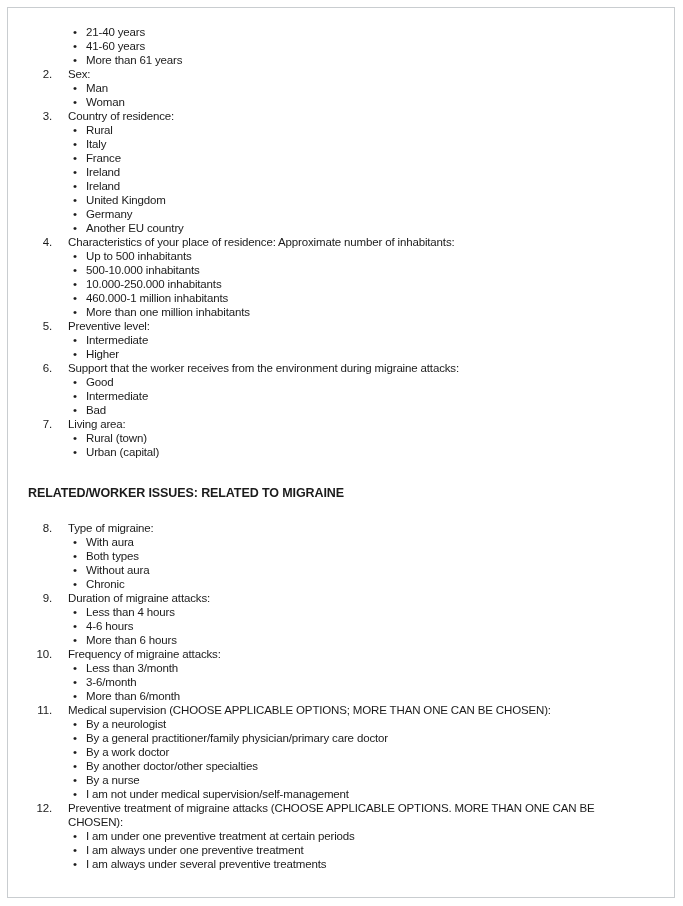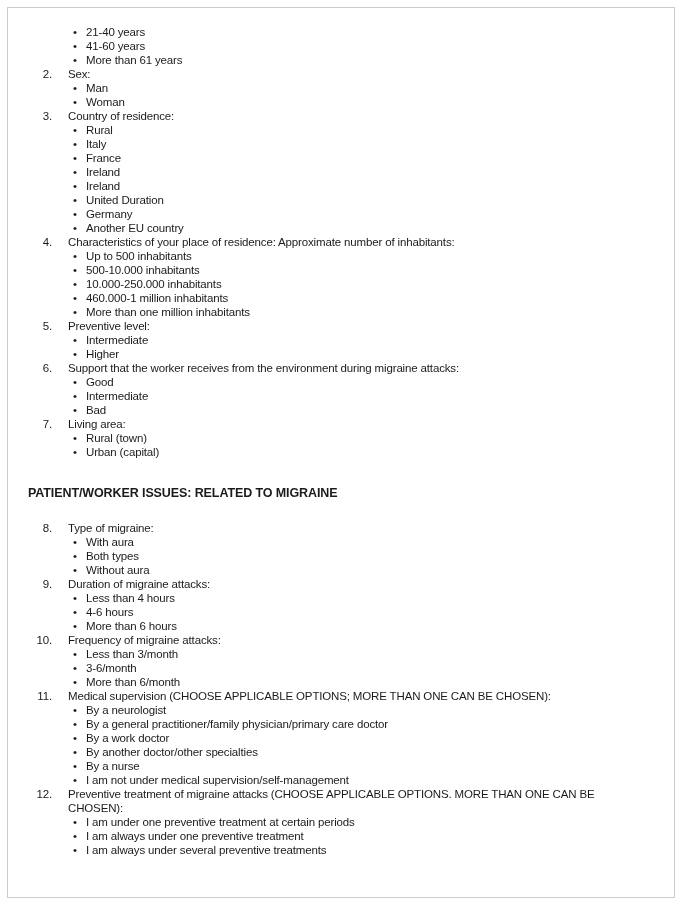--- a/index.html
+++ b/index.html
@@ -124,21 +124,21 @@
       <div class="opt-row">
         <span class="opt-bullet"></span>
         <span class="opt-text">Ireland</span>
       </div>
       <div class="opt-row">
         <span class="opt-bullet"></span>
         <span class="opt-text">Ireland</span>
       </div>
       <div class="opt-row">
         <span class="opt-bullet"></span>
-        <span class="opt-text">United Duration</span>
+        <span class="opt-text">United Kingdom</span>
       </div>
       <div class="opt-row">
         <span class="opt-bullet"></span>
         <span class="opt-text">Germany</span>
       </div>
       <div class="opt-row">
         <span class="opt-bullet"></span>
         <span class="opt-text">Another EU country</span>
       </div>
       <div class="q-row">
@@ -198,36 +198,40 @@
         <span class="q-label">Living area:</span>
       </div>
       <div class="opt-row">
         <span class="opt-bullet"></span>
         <span class="opt-text">Rural (town)</span>
       </div>
       <div class="opt-row">
         <span class="opt-bullet"></span>
         <span class="opt-text">Urban (capital)</span>
       </div>
-      <div class="section-heading">PATIENT/WORKER ISSUES: RELATED TO MIGRAINE</div>
+      <div class="section-heading">RELATED/WORKER ISSUES: RELATED TO MIGRAINE</div>
       <div class="q-row">
         <span class="q-num">8.</span>
         <span class="q-label">Type of migraine:</span>
       </div>
       <div class="opt-row">
         <span class="opt-bullet"></span>
         <span class="opt-text">With aura</span>
       </div>
       <div class="opt-row">
         <span class="opt-bullet"></span>
         <span class="opt-text">Both types</span>
       </div>
       <div class="opt-row">
         <span class="opt-bullet"></span>
         <span class="opt-text">Without aura</span>
+      </div>
+      <div class="opt-row">
+        <span class="opt-bullet"></span>
+        <span class="opt-text">Chronic</span>
       </div>
       <div class="q-row">
         <span class="q-num">9.</span>
         <span class="q-label">Duration of migraine attacks:</span>
       </div>
       <div class="opt-row">
         <span class="opt-bullet"></span>
         <span class="opt-text">Less than 4 hours</span>
       </div>
       <div class="opt-row">

